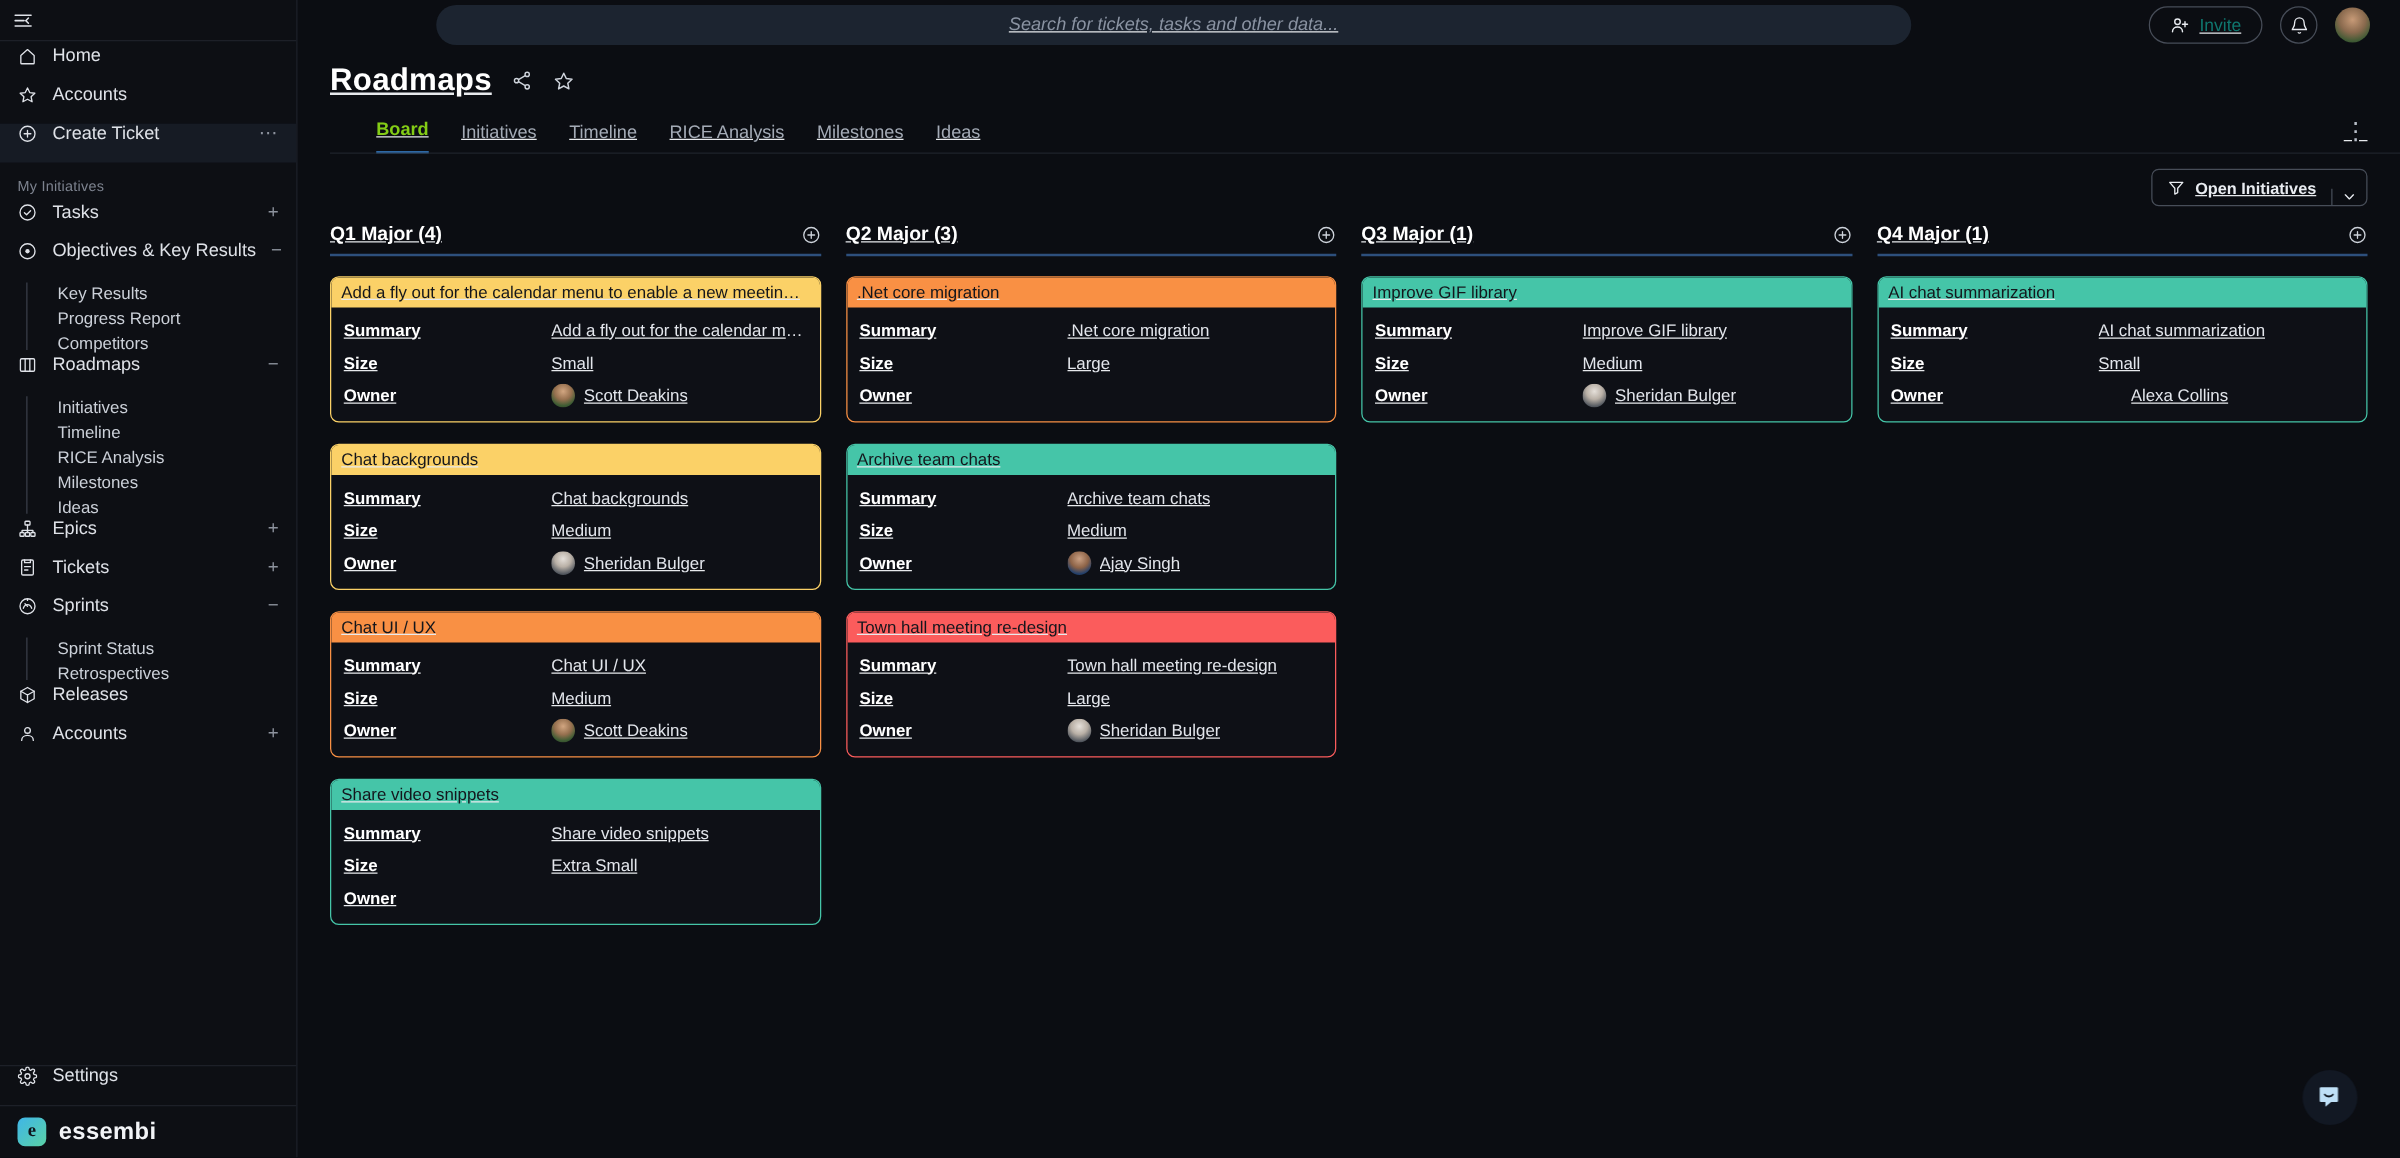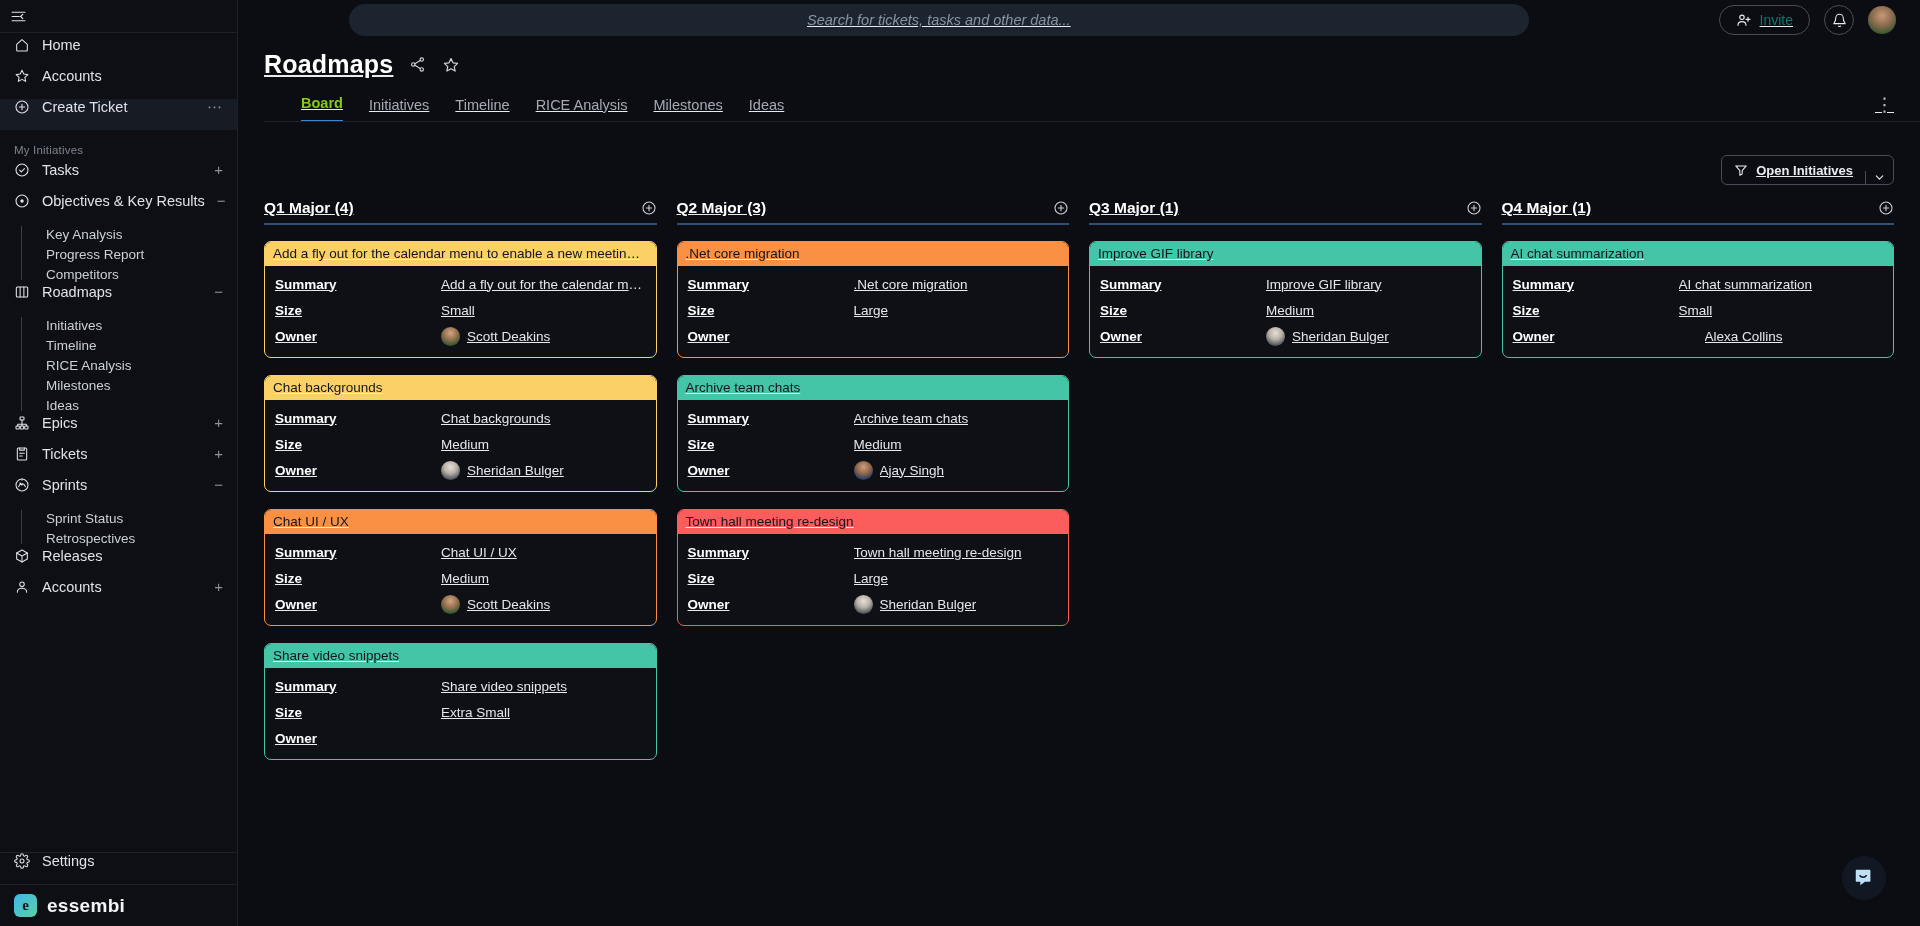--- a/index.html
+++ b/index.html
@@ -108,21 +108,21 @@
   .tabs { display: flex; align-items: flex-end; gap: 26px; margin-top: 14px; position: relative; }
   .tab {
     font-size: 14.5px; color: #a4abb6; padding-bottom: 9px; cursor: pointer;
     white-space: nowrap;
   }
   .tab.active { color: #84cc16; font-weight: bold; border-bottom: 2.5px solid #3a86d6; margin-left: 37px; }
   .tabs-divider { position: absolute; left: 0; right: -26px; bottom: 0; height: 1px; background: #1f232b; }
   .kebab { margin-left: auto; color: #b8bec8; font-size: 19px; padding-bottom: 6px; cursor: pointer; letter-spacing: 0; }
 
   .filterbar { display: flex; justify-content: flex-end; padding: 12px 26px 0 26px; }
-  .filter-group { display: flex; align-items: flex-end; border: 1px solid #474d58; border-radius: 6px; overflow: hidden; margin-top: 21px; }
+  .filter-group { display: flex; align-items: flex-end; border: 1px solid #474d58; border-radius: 6px; overflow: hidden; }
   .filter-main {
     display: flex; align-items: center; gap: 8px; padding: 0 12px; height: 28px;
     font-size: 13px; font-weight: bold; color: #e9ecf1; cursor: pointer;
   }
   .filter-caret {
     width: 28px; display: flex; align-items: center; justify-content: center;
     border-left: 1px solid #474d58; cursor: pointer;
   }
 
   
@@ -224,21 +224,21 @@
           <span class="ico">
             <svg width="16" height="16" viewBox="0 0 24 24" fill="none" stroke="#dfe2e8" stroke-width="1.6" stroke-linecap="round" stroke-linejoin="round">
               <circle cx="12" cy="12" r="9"></circle>
               <circle cx="12" cy="12" r="2.6" fill="#dfe2e8" stroke="none"></circle>
             </svg>
           </span>
           <span class="sb-label">Objectives &amp; Key Results</span>
           <span class="sb-right">−</span>
         </div>
         <div class="sb-sub-wrap">
-          <div class="sb-sub">Key Analysis</div>
+          <div class="sb-sub">Key Results</div>
           <div class="sb-sub">Progress Report</div>
           <div class="sb-sub">Competitors</div>
         </div>
         <div class="sb-item">
           <span class="ico">
             <svg width="16" height="16" viewBox="0 0 24 24" fill="none" stroke="#dfe2e8" stroke-width="1.6" stroke-linecap="round" stroke-linejoin="round">
               <rect x="3.5" y="4.5" width="17" height="15" rx="1.5"></rect>
               <path d="M9.2 4.5v15M14.8 4.5v15"></path>
             </svg>
           </span>

